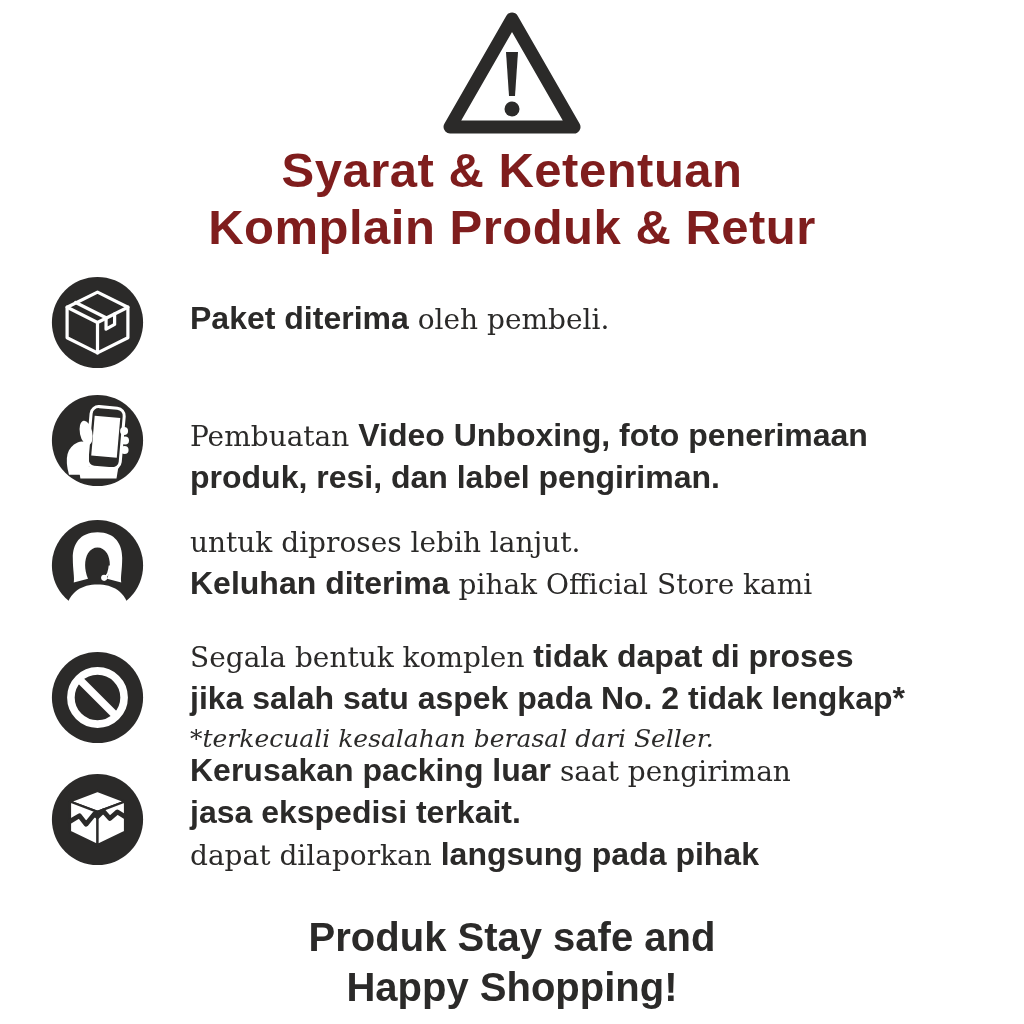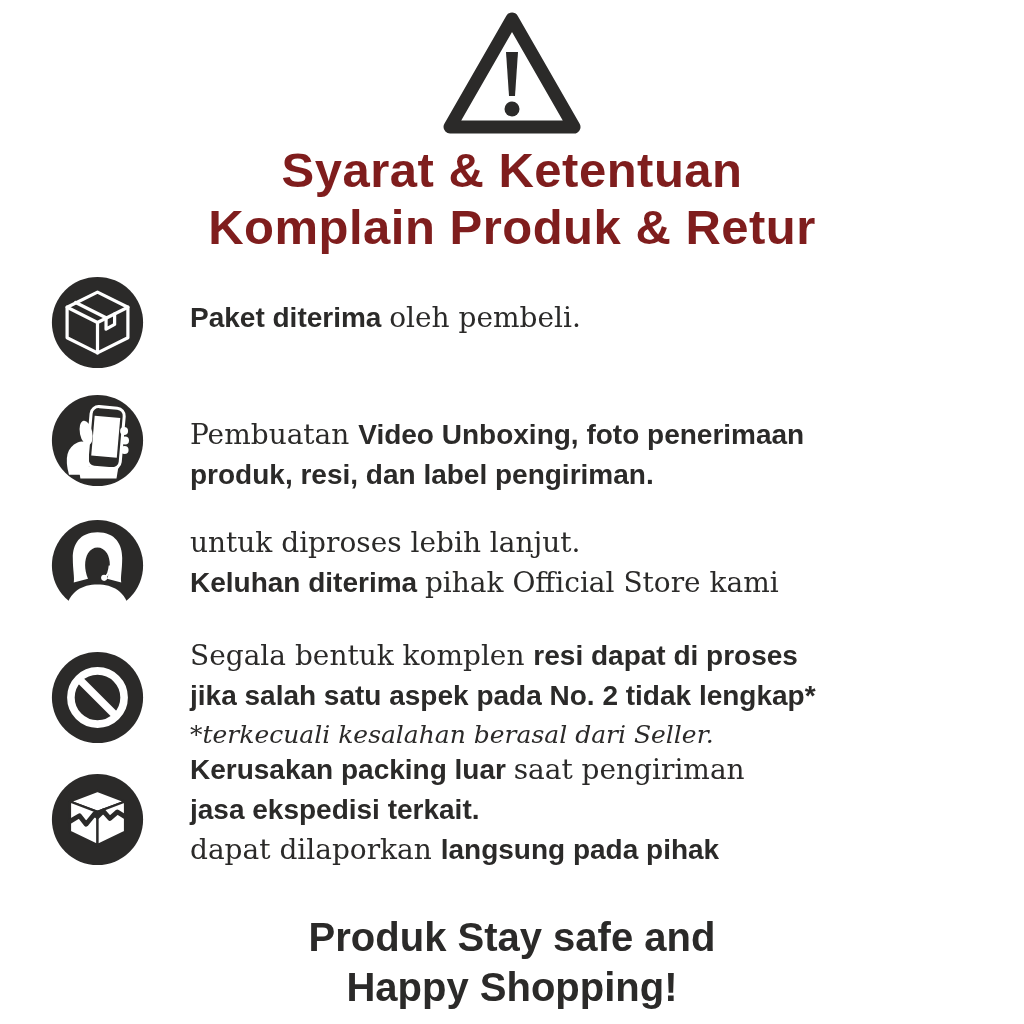--- a/index.html
+++ b/index.html
@@ -11,21 +11,21 @@
          font-family:"Liberation Sans",sans-serif;font-weight:700;font-size:49px;
          line-height:57px;color:#7f1d1d;letter-spacing:0.5px;}
   .title span{display:block;}
 
   .icon{position:absolute;left:50px;width:95px;height:95px;}
 
   .text{position:absolute;left:190px;width:760px;}
   .line{white-space:nowrap;line-height:36px;}
   .line.note{line-height:34px;}
 
-  .bold-sans{font-family:"Liberation Sans",sans-serif;font-weight:700;font-size:28px;}
+  .bold-sans{font-family:"Liberation Sans",sans-serif;font-weight:700;font-size:32px;}
   .serif{font-family:"DejaVu Serif","Liberation Serif",serif;font-size:28px;}
   .italic-serif{font-family:"DejaVu Serif","Liberation Serif",serif;font-style:italic;font-size:25px;}
 
   .footer{position:absolute;left:0;top:912px;width:1024px;text-align:center;
           font-family:"Liberation Sans",sans-serif;font-weight:700;font-size:40px;
           line-height:50px;color:#2b2a29;}
   .footer span{display:block;}
 </style>
 </head>
 <body>
@@ -100,21 +100,21 @@
   </div>
 
   <div class="icon" style="top:650px">
     <svg viewBox="0 0 100 100" width="95" height="95">
       <circle cx="50" cy="50" r="48" fill="#2b2a29"></circle>
       <circle cx="50" cy="50" r="28" fill="none" stroke="#ffffff" stroke-width="8"></circle>
       <line x1="30" y1="30" x2="70" y2="70" stroke="#ffffff" stroke-width="8"></line>
     </svg>
   </div>
   <div class="text" style="top:638px">
-    <div class="line"><span class="serif">Segala bentuk komplen </span><span class="bold-sans">resi dapat di proses</span></div>
+    <div class="line"><span class="serif">Segala bentuk komplen </span><span class="bold-sans">tidak dapat di proses</span></div>
     <div class="line"><span class="bold-sans">jika salah satu aspek pada No. 2 tidak lengkap*</span></div>
     <div class="line note"><span class="italic-serif">*terkecuali kesalahan berasal dari Seller.</span></div>
   </div>
 
   <div class="icon" style="top:772px">
     <svg viewBox="0 0 100 100" width="95" height="95">
       <circle cx="50" cy="50" r="48" fill="#2b2a29"></circle>
       <g stroke="#2b2a29" stroke-width="2.4" stroke-linejoin="round" fill="#ffffff">
         <polygon points="50,20 79,31 50,42 21,31"></polygon>
         <polygon points="21,31 21,63 50,77 50,42"></polygon>

